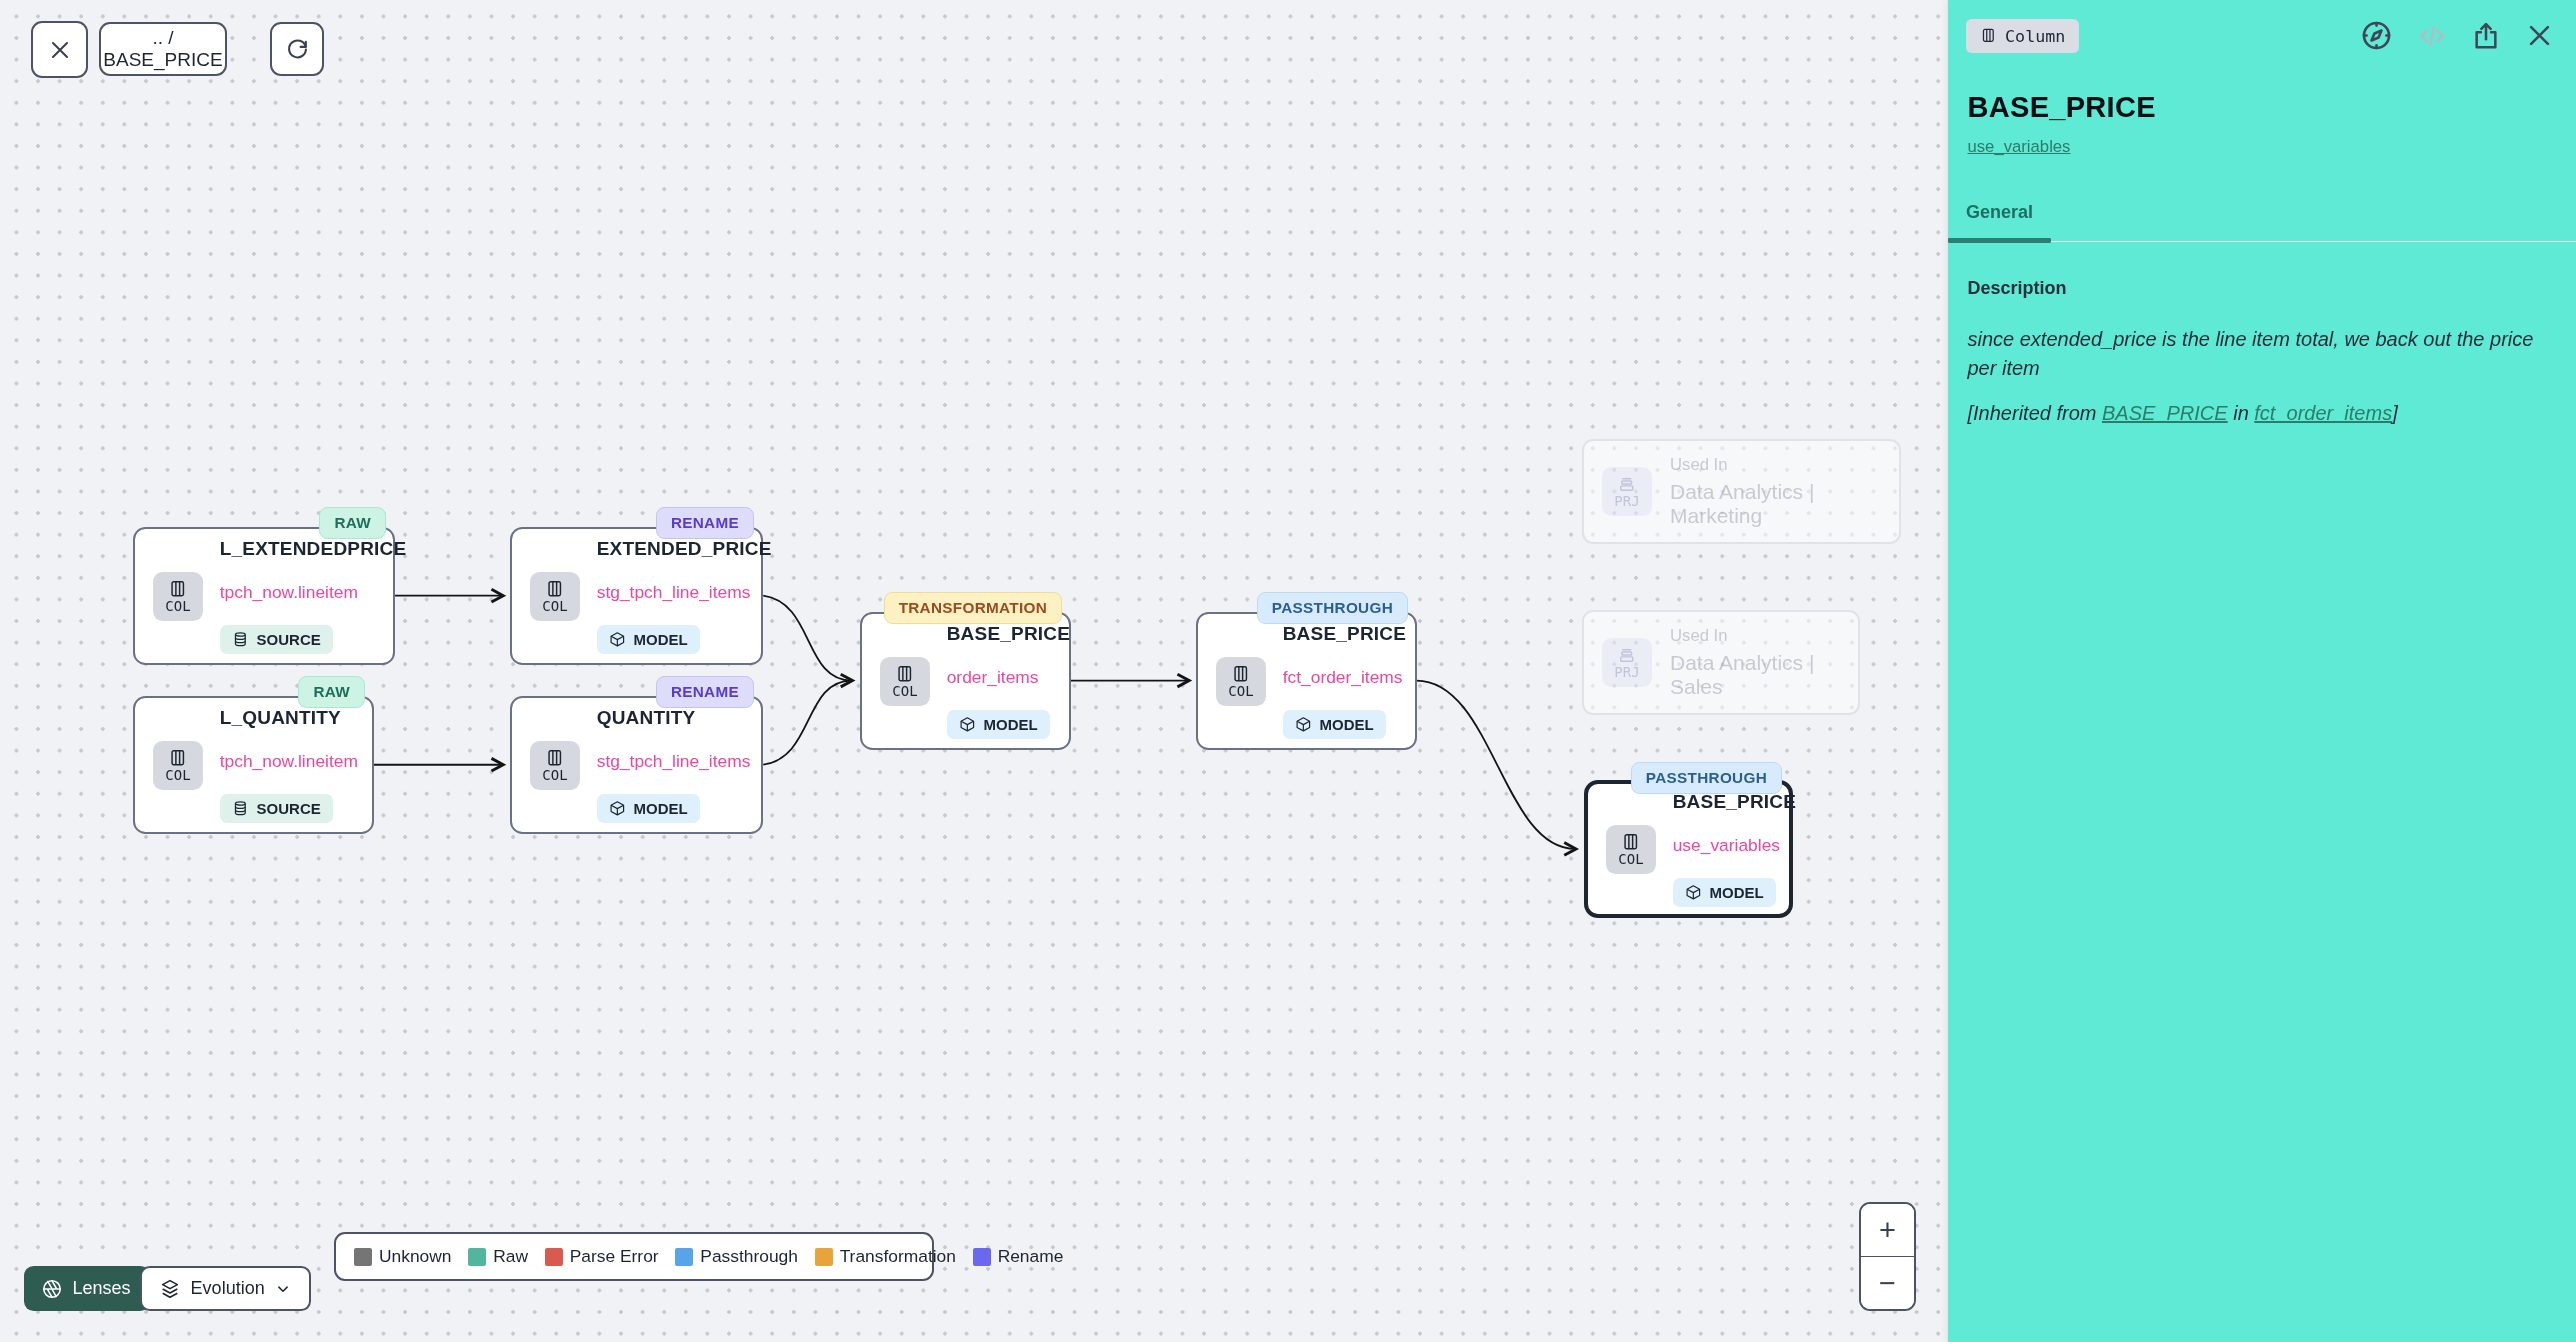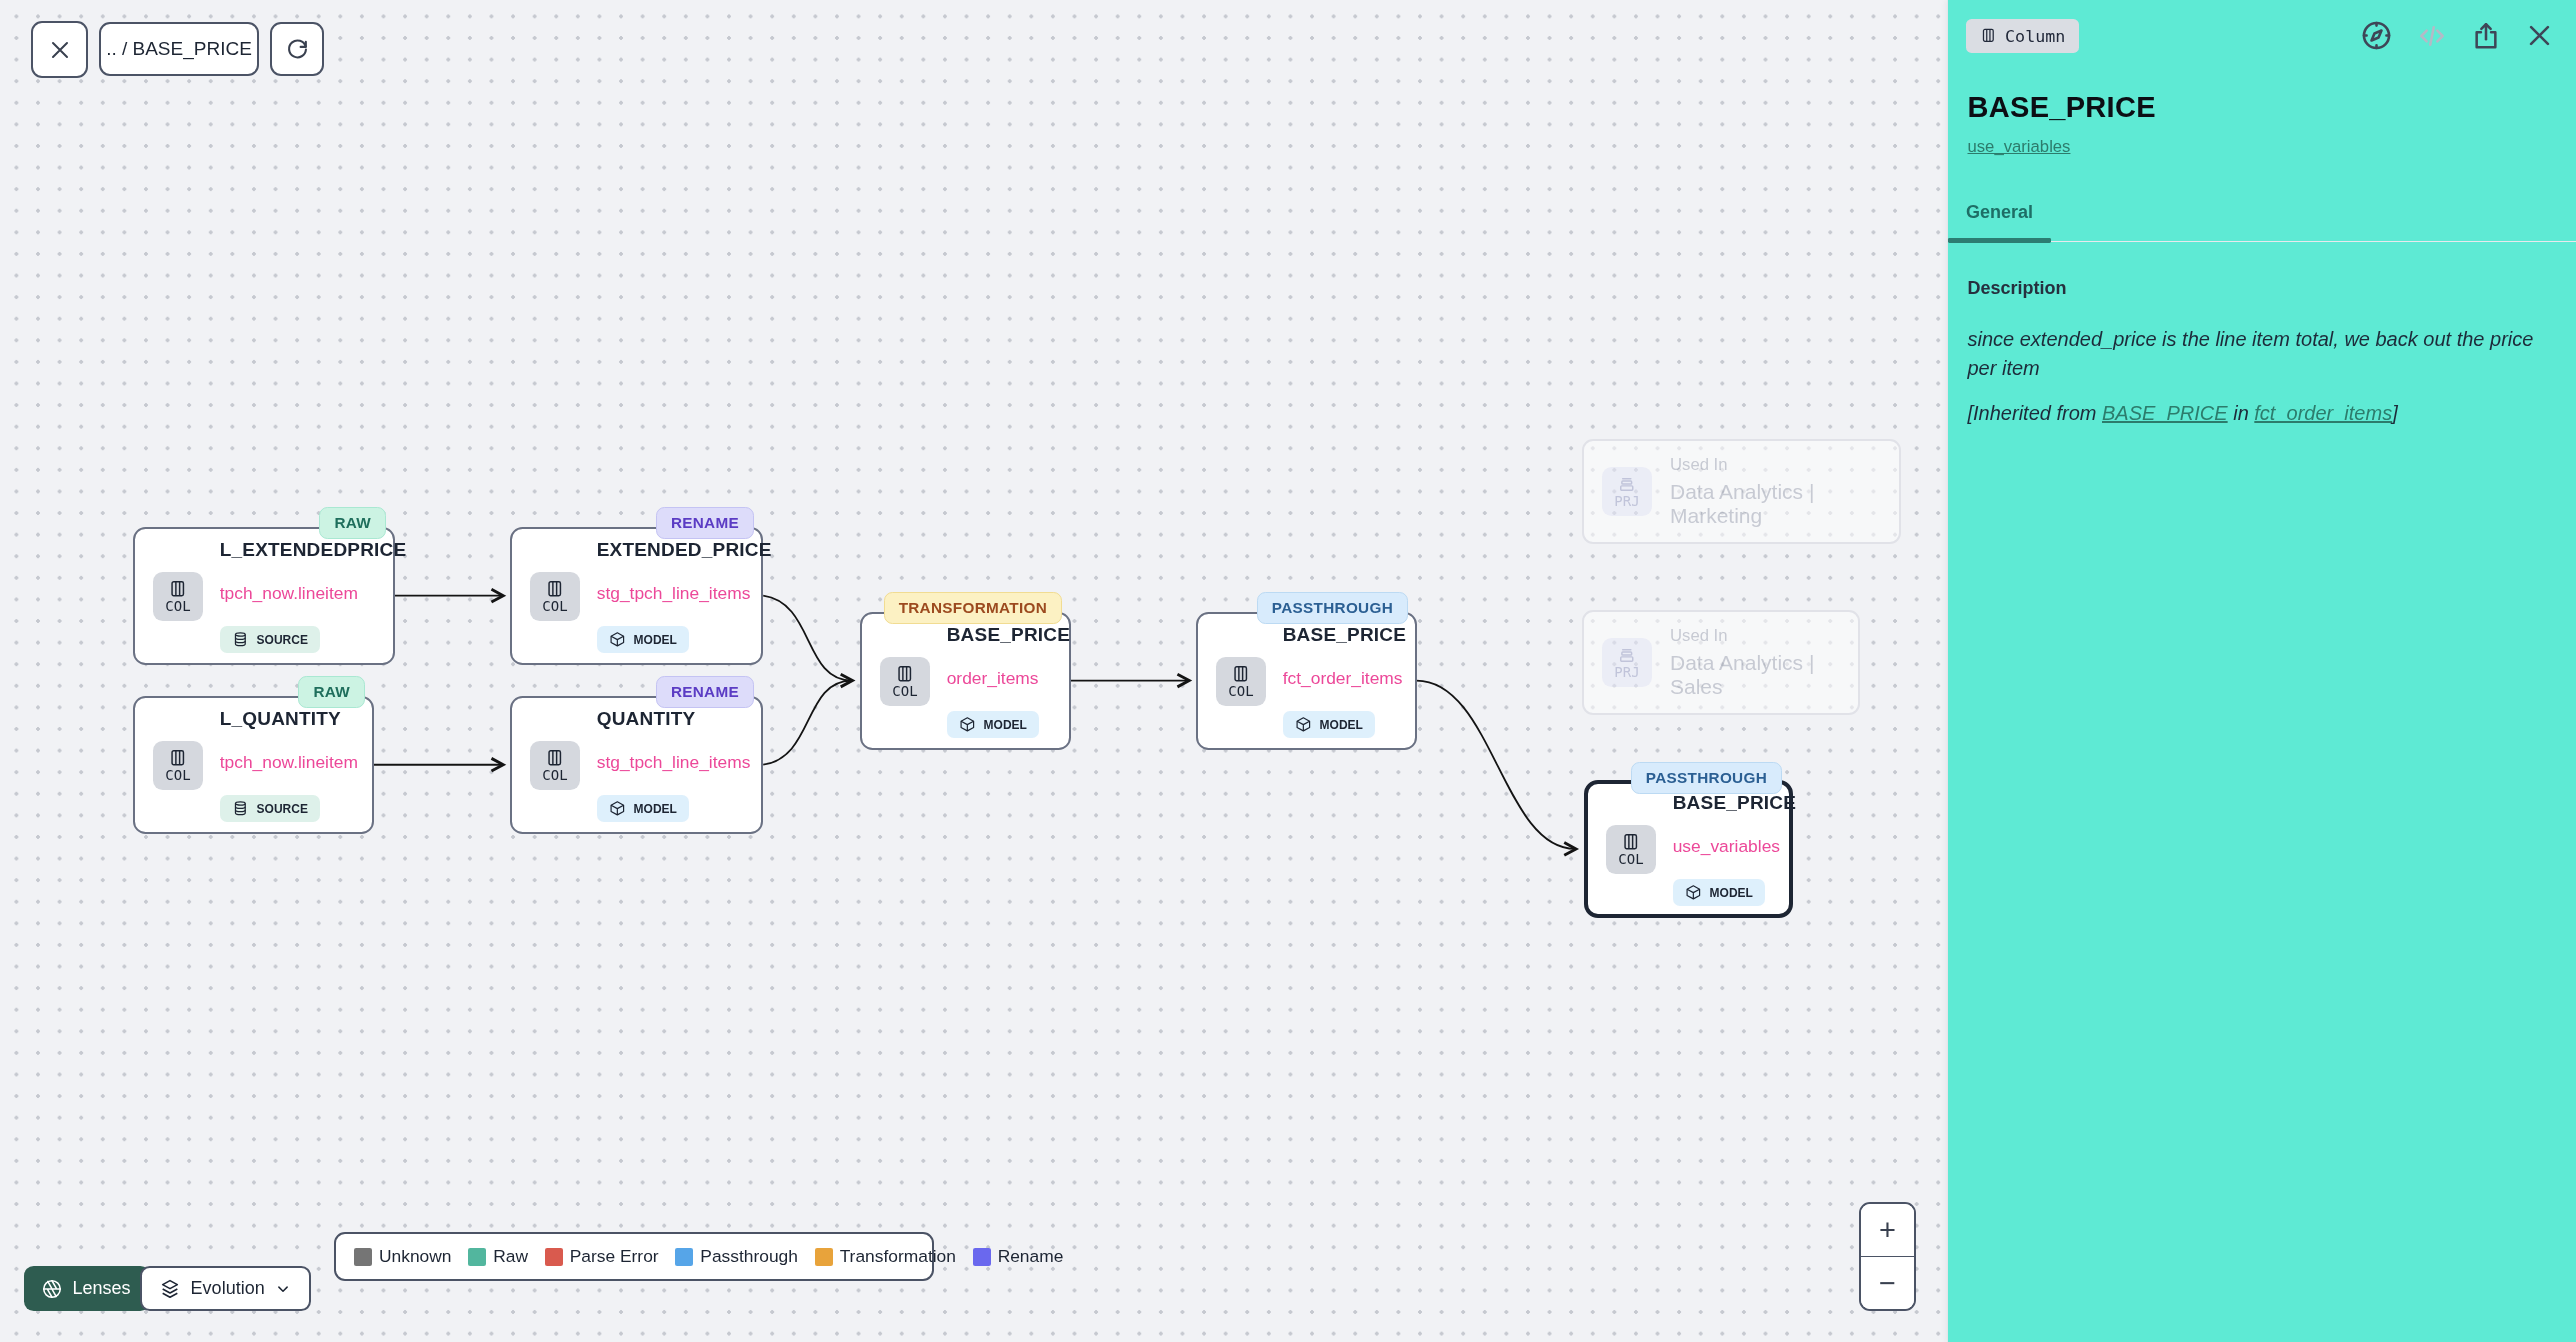--- a/index.html
+++ b/index.html
@@ -11,35 +11,35 @@
   .canvas { position:absolute; left:0; top:0; width:1948px; height:1343px;
             background-color:#f1f2f5;
             background-image:radial-gradient(#c6c9d0 1.6px, transparent 1.6px);
             background-size:21.6px 21.6px; background-position:5.6px 5.6px; }
   svg.edges { position:absolute; left:0; top:0; pointer-events:none; }
 
   
   .tbtn { position:absolute; background:#fff; border:2.1px solid #4b5365; border-radius:11px;
           display:flex; align-items:center; justify-content:center; color:#39404f; cursor:pointer; }
   .btn-close { left:31px; top:21px; width:57px; height:57px; }
-  .btn-crumb { left:99px; top:22px; width:160px; height:54px; font-size:19px; color:#1d2533; }
+  .btn-crumb { left:99px; top:22px; width:128px; height:54px; font-size:19px; color:#1d2533; }
   .btn-refresh { left:270px; top:22px; width:54px; height:54px; }
 
   
   .node { position:absolute; background:#fff; border:2.1px solid #6a7183; border-radius:12.5px;
           display:flex; align-items:center; gap:16.7px; padding:0 18px; cursor:pointer; }
   .node.selected { border:4.2px solid #1d2533; border-radius:14px; }
   .tile { width:50px; height:49px; background:#d5d8de; border-radius:9.7px; flex:0 0 auto;
           display:flex; flex-direction:column; align-items:center; justify-content:center; gap:1.4px; color:#1d2533; }
   .tile .tlabel { font-family:"DejaVu Sans Mono", monospace; font-size:14px; line-height:1; }
   .ncol { display:flex; flex-direction:column; align-items:flex-start; gap:22px; }
   .ntitle { font-size:19px; font-weight:700; letter-spacing:0.2px; }
   .nsub { font-size:17.4px; color:#ec4899; }
   .kind { display:inline-flex; align-items:center; gap:7.7px; padding:5.6px 12.5px; border-radius:7px;
-          font-size:12px; font-weight:600; color:#1d2533; }
+          font-size:15px; font-weight:600; color:#1d2533; }
   .kind.source { background:#def1ea; }
   .kind.model { background:#def0fc; }
   .evobadge { position:absolute; top:-21.6px; right:7px; padding:5.6px 14px; border-radius:8.4px;
               font-size:15.3px; font-weight:700; letter-spacing:0.3px; }
   .b-raw  { background:#ccf3e3; border:1.4px solid #a9e8d2; color:#1f6e5c; }
   .b-rename { background:#dddcfa; border:1.4px solid #c4c3f3; color:#5b3cc4; }
   .b-transformation { background:#fcf1c3; border:1.4px solid #f1dc92; color:#9c4a1f; }
   .b-passthrough { background:#d8ebfc; border:1.4px solid #bcdaf3; color:#2b5f93; }
 
   

